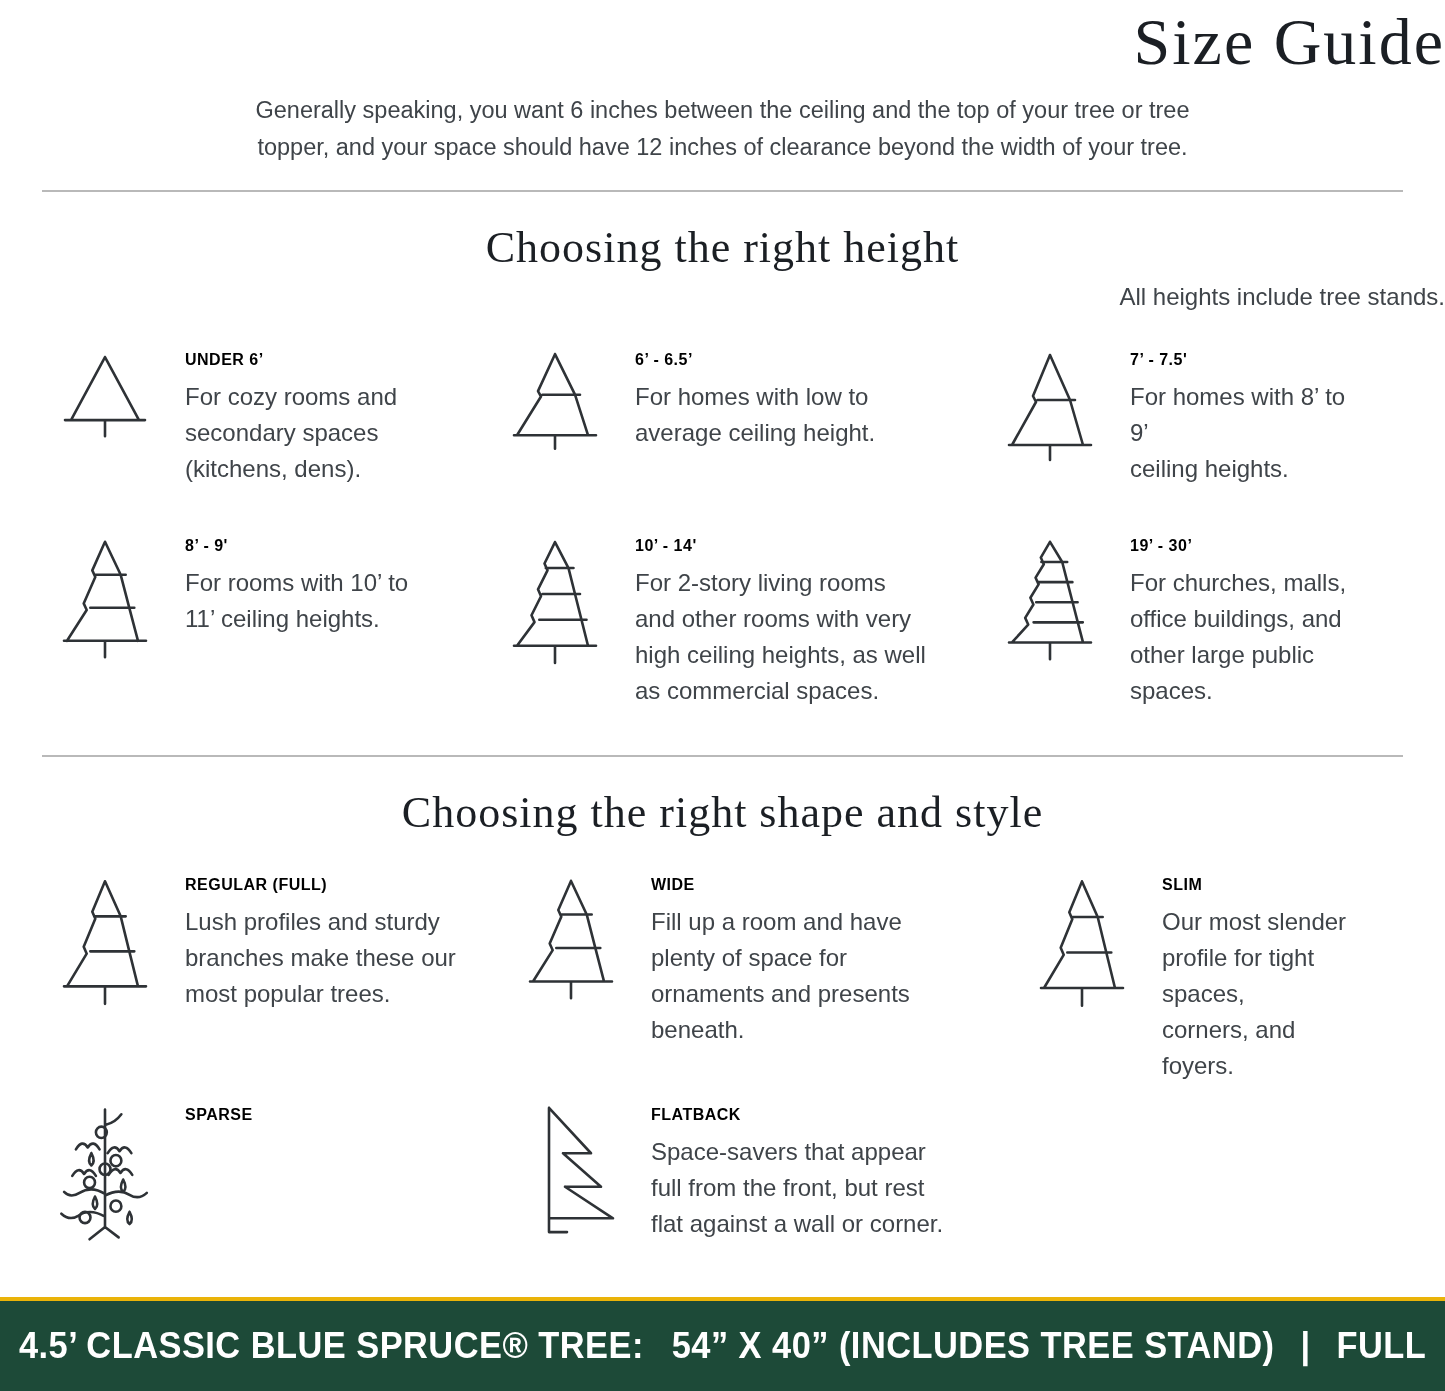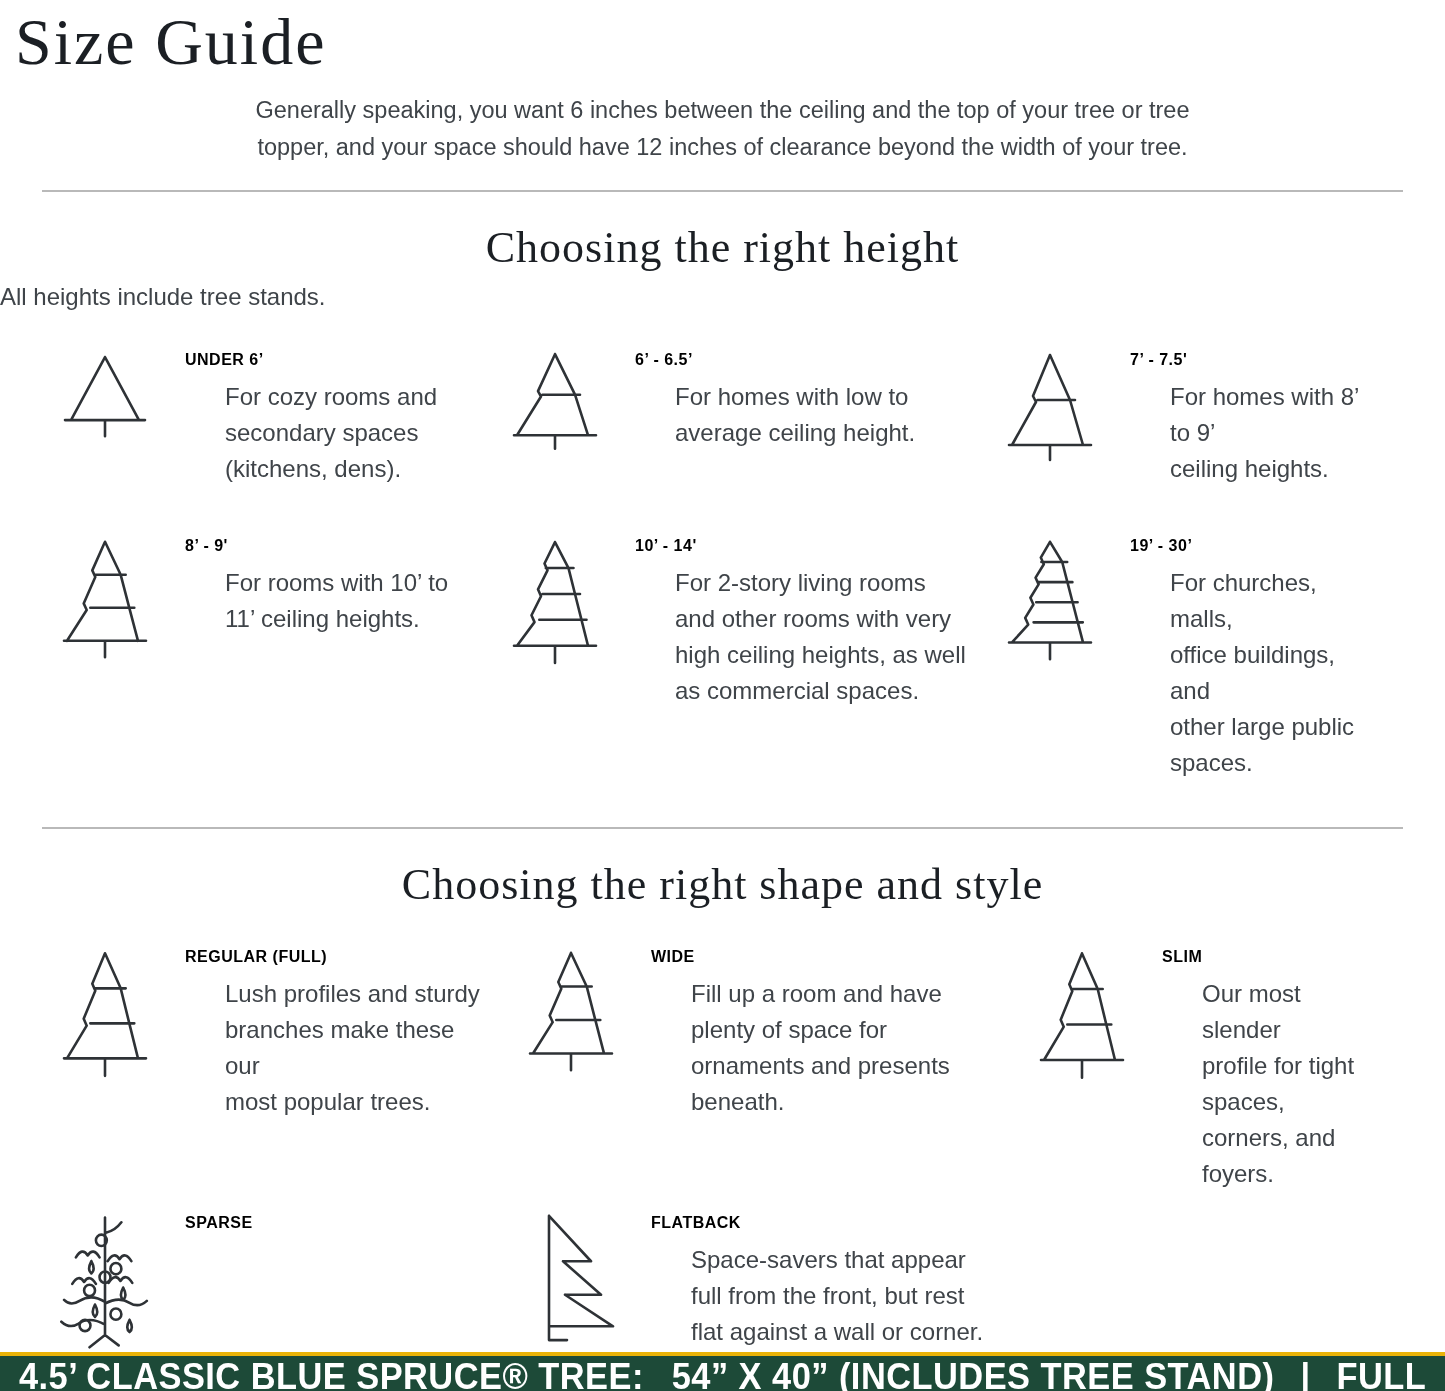--- a/index.html
+++ b/index.html
@@ -7,38 +7,38 @@
   body {
     width:1445px; height:1391px;
     display:flex; flex-direction:column;
     font-family:"Liberation Sans", sans-serif;
     color:#3f4449;
     overflow:hidden;
   }
   .page-title {
     font-family:"Liberation Serif", serif;
     font-weight:500; font-size:66px; letter-spacing:2px;
-    color:#1b1f24; text-align:left; margin-top:4px;margin-left:15px;
+    color:#1b1f24; text-align:right; margin-top:4px;
   }
   .intro {
     margin-top:12px; text-align:center;
     font-size:23.5px; line-height:37px; color:#3f4449;
     white-space:pre-line;
   }
   .divider {
     border:none; border-top:2px solid #b9b9b9;
     margin:24px 42px 0 42px;
   }
   .section-heading {
     font-family:"Liberation Serif", serif;
     font-weight:500; font-size:44px; letter-spacing:1px;
     color:#1b1f24; text-align:center; margin-top:30px;
   }
   .section-subheading {
-    text-align:left; font-size:24px; color:#3f4449; margin-top:10px;
+    text-align:right; font-size:24px; color:#3f4449; margin-top:10px;
   }
   .grid {
     margin:34px 55px 0 55px;
     display:grid;
     grid-template-columns:450px 495px 1fr;
     row-gap:44px;
   }
   .grid.shapes { row-gap:24px; }
   .item { display:flex; gap:30px; align-items:flex-start; }
   .ic {
@@ -58,21 +58,21 @@
   .s-wide    { width:112px; height:134px; }
   .s-sparse  { width:92px;  height:142px; }
   .s-flat    { width:46px;  height:138px; }
   .itext { padding-right:20px; }
   .item-label {
     font-size:16px; font-weight:700; letter-spacing:0.5px;
     color:#000000; margin-top:6px;
   }
   .item-desc {
     margin-top:10px; font-size:24px; line-height:36px;
-    color:#3f4449; white-space:pre-line;margin-left:40px;
+    color:#3f4449; white-space:pre-line;
   }
   .footer-banner {
     margin-top:auto;
     height:94px; width:100%;
     background:#1d4a38;
     border-top:4px solid #eab308;
     display:flex; align-items:center; justify-content:center;
   }
   .banner-line {
     display:flex; align-items:baseline;

